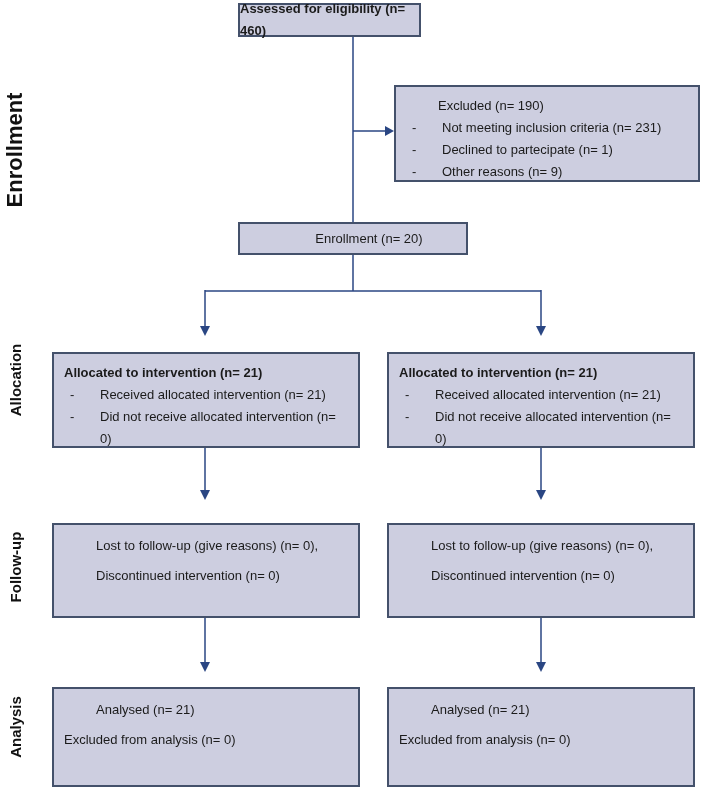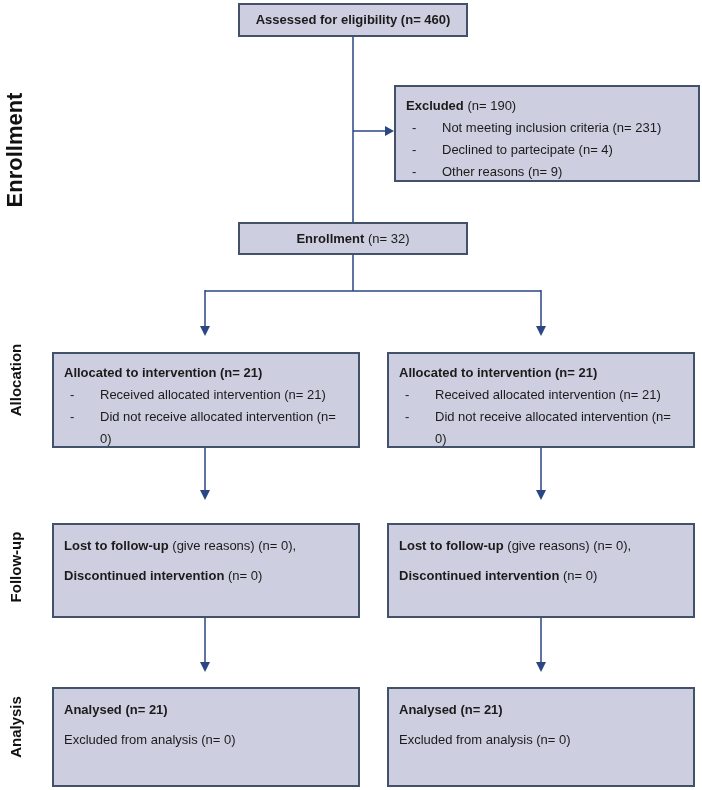--- a/index.html
+++ b/index.html
@@ -13,21 +13,21 @@
   svg.connectors polygon { fill:var(--arrow,#2a4683); }
 
   .box {
     position:absolute; z-index:1; box-sizing:border-box;
     background:var(--box-fill,#cdcee0);
     border:2px solid var(--box-border,#44516b);
     font-size:13px; line-height:22px;
   }
   .box.center { display:flex; align-items:center; justify-content:center; font-weight:700; }
   .box.pad { padding:8px 10px; }
-  .b { font-weight:700; }
+  .b { font-weight:400;margin-left:32px; }
   .title { font-weight:700; }
   .item { display:flex; }
   .item .dash { width:30px; padding-left:6px; flex:0 0 auto; }
   .gapline { margin-top:8px; }
 
   .side-label {
     position:absolute; z-index:1; white-space:nowrap; font-weight:700; color:#111;
     transform:translate(-50%,-50%) rotate(-90deg);
   }
   .side-label.big { font-size:22px; }
@@ -61,44 +61,44 @@
     <polygon points="205,672 200,662 210,662"></polygon>
     <line x1="541" y1="618" x2="541" y2="663"></line>
     <polygon points="541,672 536,662 546,662"></polygon>
   </svg>
 
   <div class="side-label big" style="left:15px; top:150px;">Enrollment</div>
   <div class="side-label std" style="left:15px; top:380px;">Allocation</div>
   <div class="side-label std" style="left:15px; top:567px;">Follow-up</div>
   <div class="side-label std" style="left:15px; top:727px;">Analysis</div>
 
-  <div class="box center" style="left:238px; top:3px; width:230px; height:34px;">
+  <div class="box center" style="left:238px; top:3px; width:183px; height:34px;">
     <span>Assessed for eligibility (n= 460)</span>
   </div>
 
   <div class="box pad" style="left:394px; top:85px; width:306px; height:97px;">
     <div>
       <span class="b">Excluded</span><span> (n= 190)</span>
     </div>
     <div class="item">
       <span class="dash">-</span>
       <span>Not meeting inclusion criteria (n= 231)</span>
     </div>
     <div class="item">
       <span class="dash">-</span>
-      <span>Declined to partecipate (n= 4)</span>
+      <span>Declined to partecipate (n= 1)</span>
     </div>
     <div class="item">
       <span class="dash">-</span>
       <span>Other reasons (n= 9)</span>
     </div>
   </div>
 
   <div class="box center" style="left:238px; top:222px; width:230px; height:33px;">
-    <span><span class="b">Enrollment</span><span style="font-weight:400;"> (n= 32)</span></span>
+    <span><span class="b">Enrollment</span><span style="font-weight:400;"> (n= 20)</span></span>
   </div>
 
   <div class="box pad" style="left:52px; top:352px; width:308px; height:96px;">
     <div class="title">Allocated to intervention (n= 21)</div>
     <div class="item">
       <span class="dash">-</span>
       <span>Received allocated intervention (n= 21)</span>
     </div>
     <div class="item">
       <span class="dash">-</span>

